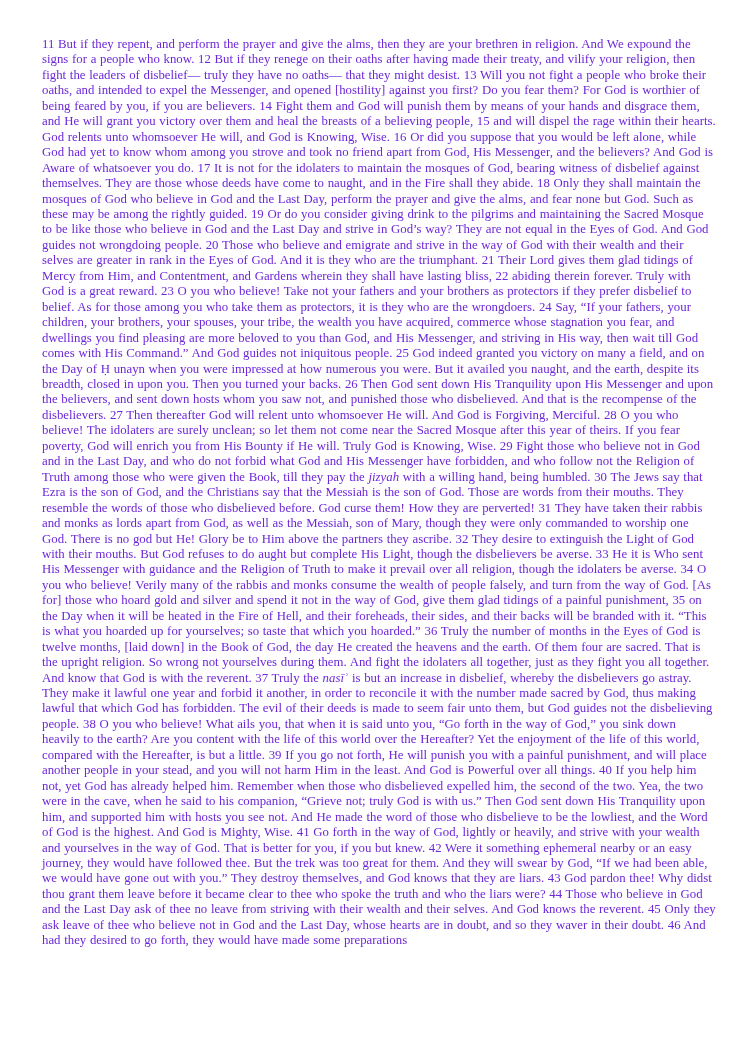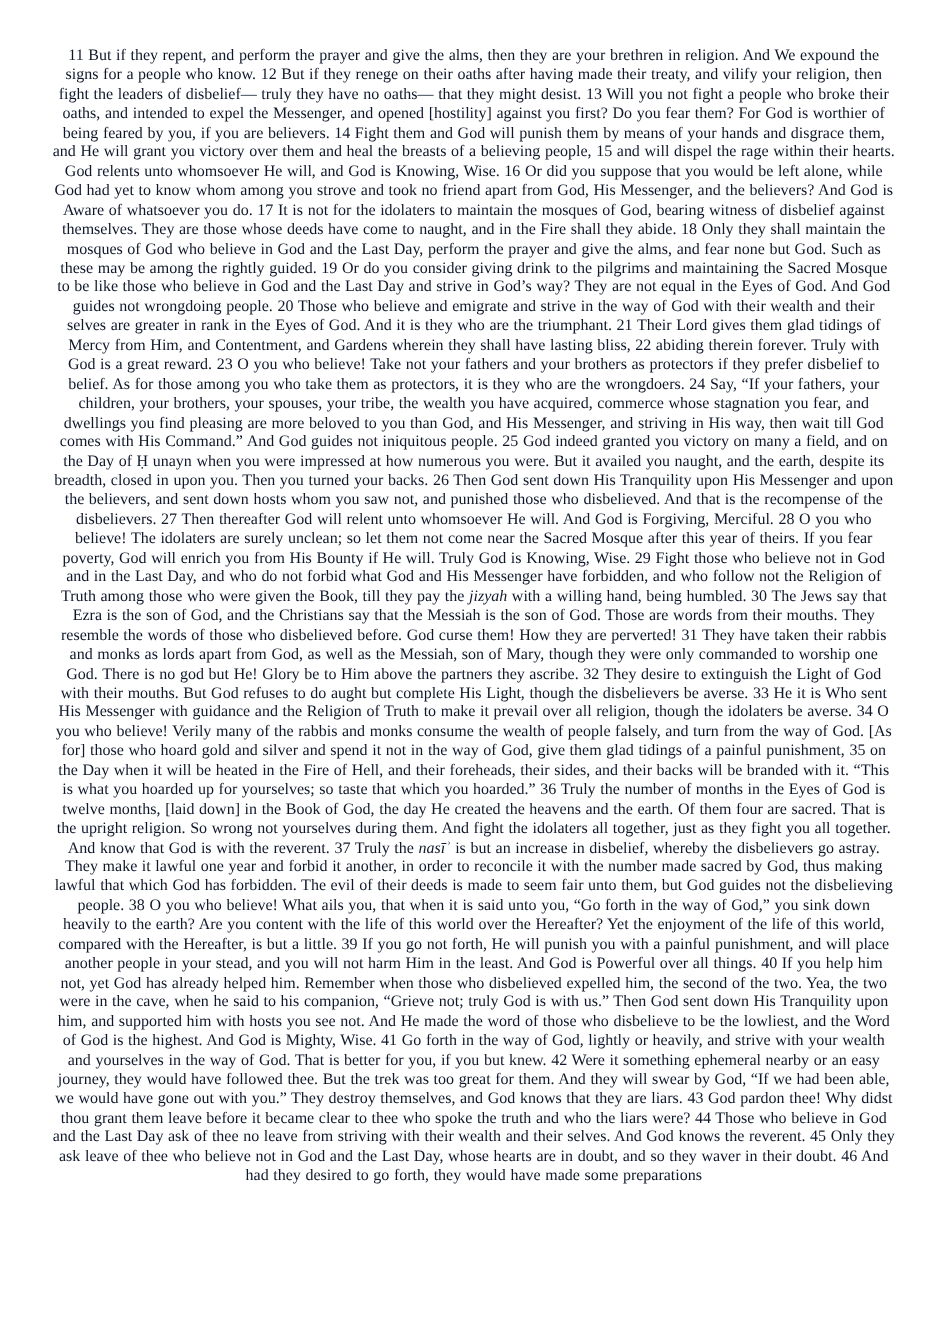--- a/index.html
+++ b/index.html
@@ -16,24 +16,24 @@
   .page {
     width: 749px;
     height: 1061px;
     background: #ffffff;
     box-sizing: border-box;
     padding: 37px 35px 0 42px;
   }
   .body-text {
     width: 674px;
     margin: 0;
-    color: #0f172a;
+    color: #6d28d9;
     font-size: 12.8px;
     line-height: 15.45px;
-    text-align: center;
+    text-align: left;
     letter-spacing: 0px;
     word-spacing: 0.5px;
   }
   .body-text .seg-italic {
     font-style: italic;
   }
 </style>
 </head>
 <body>
 

